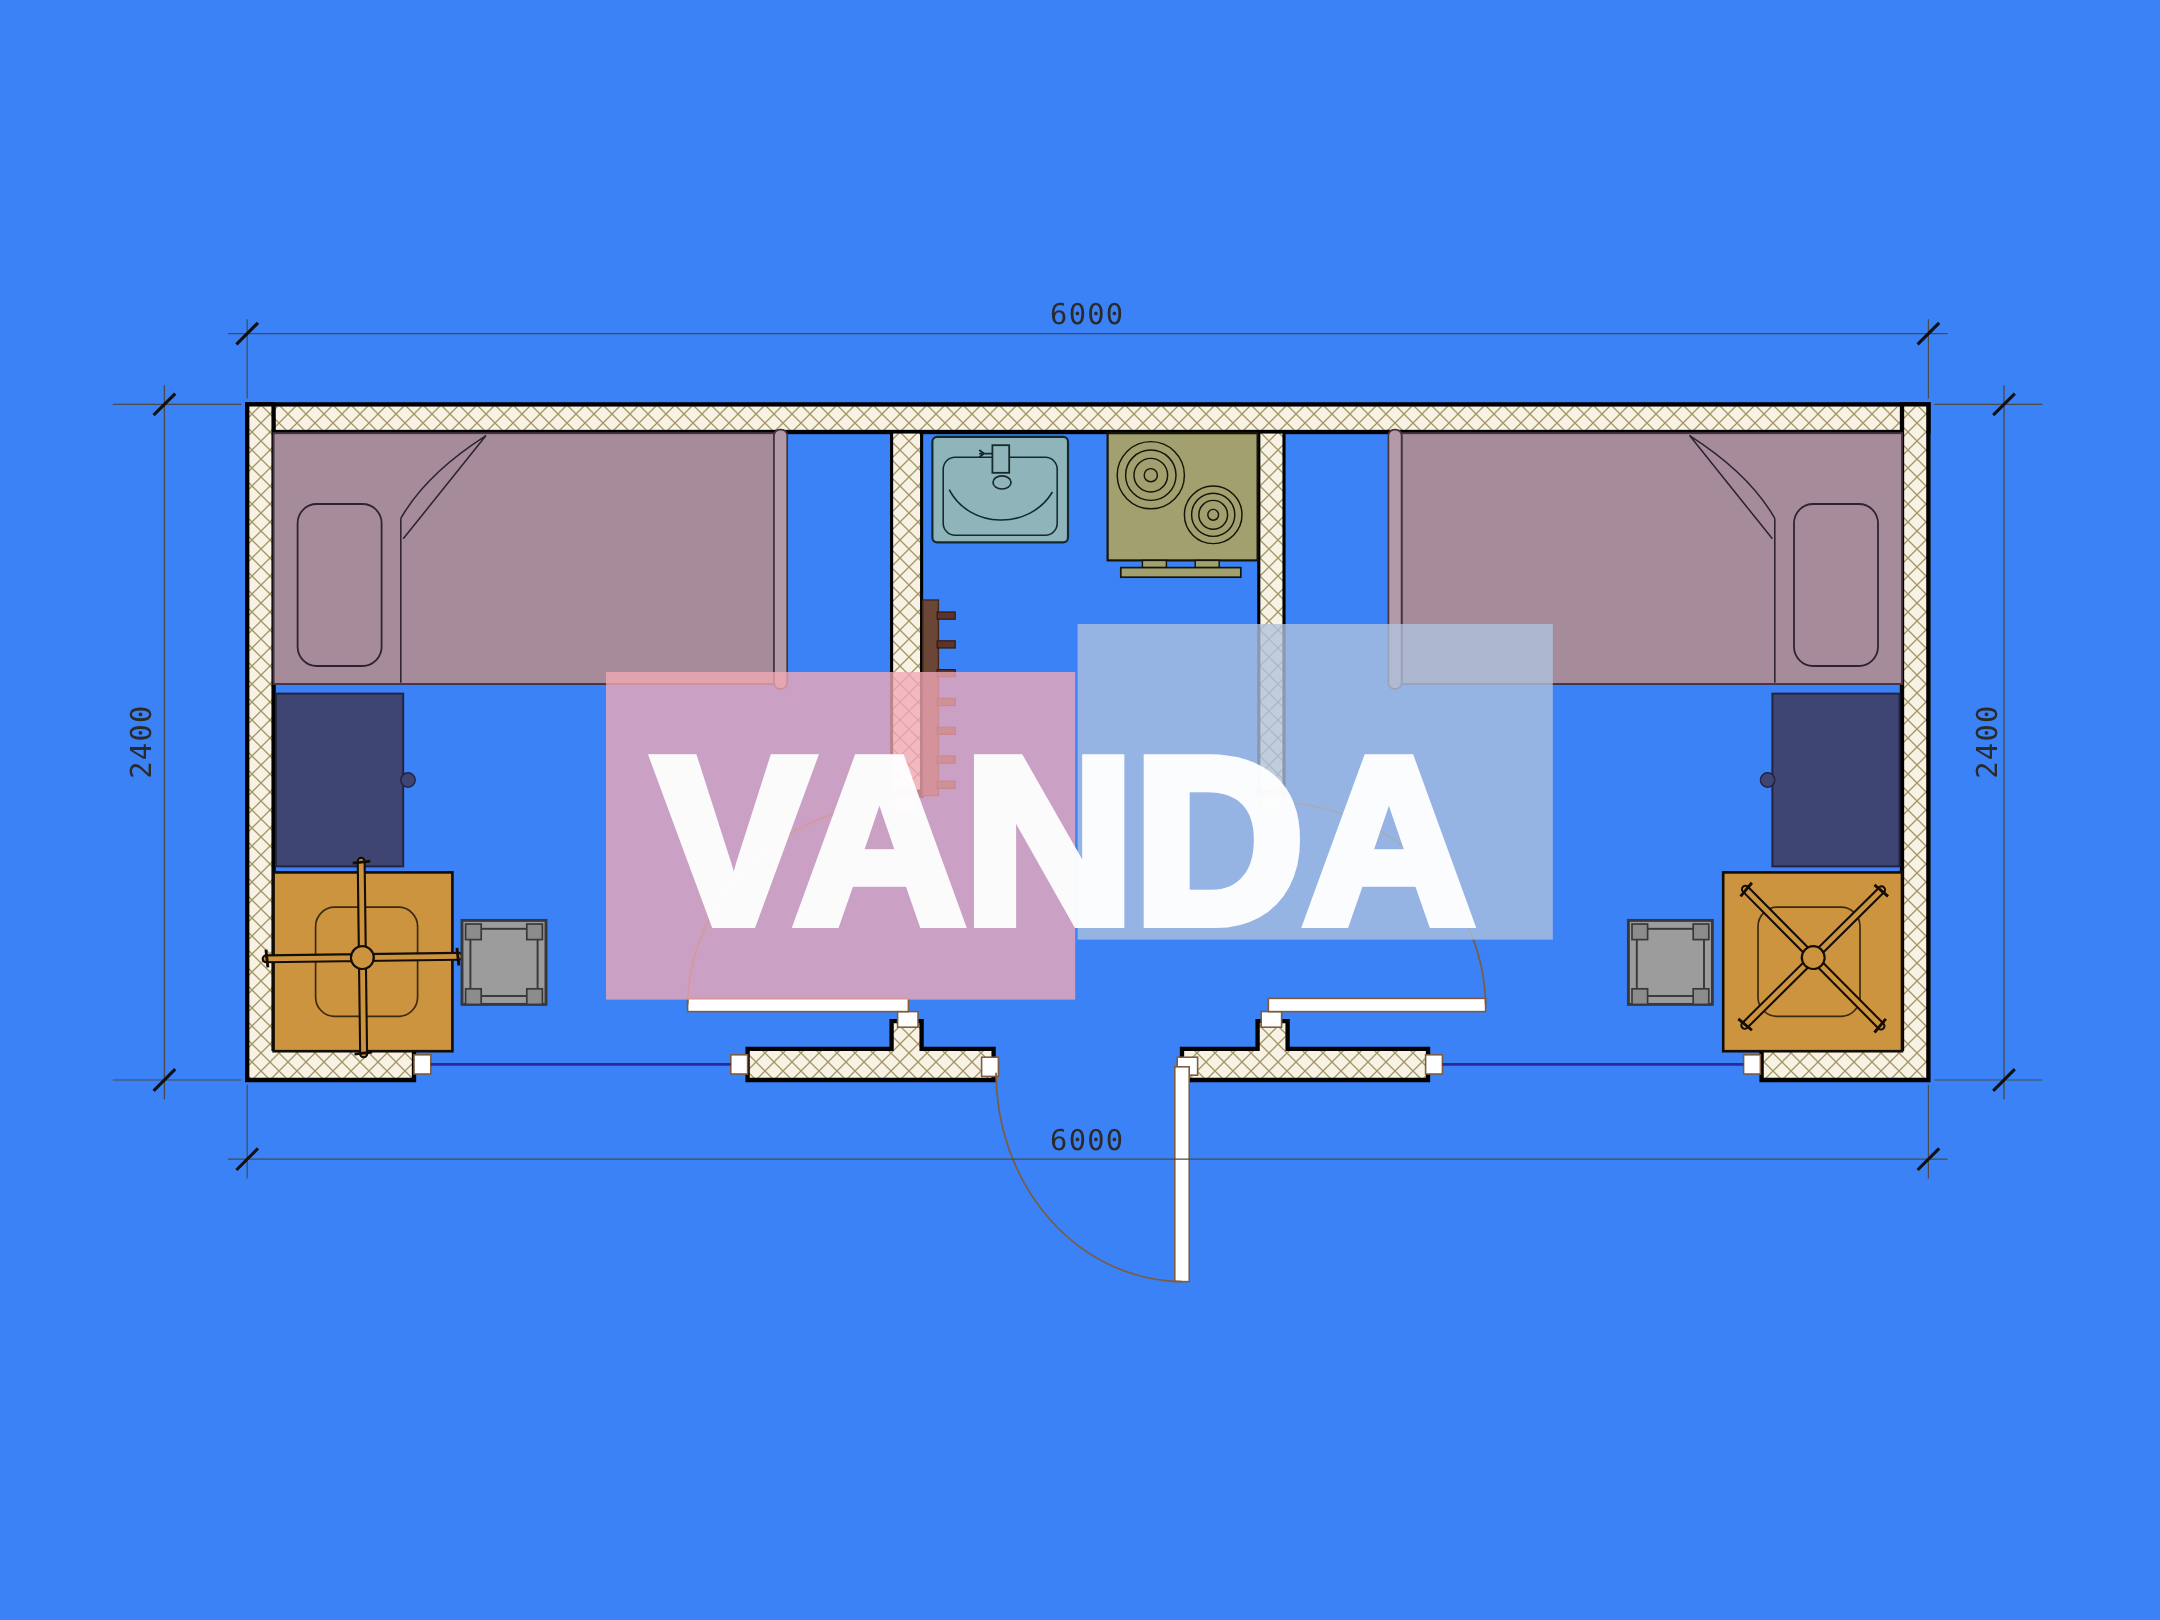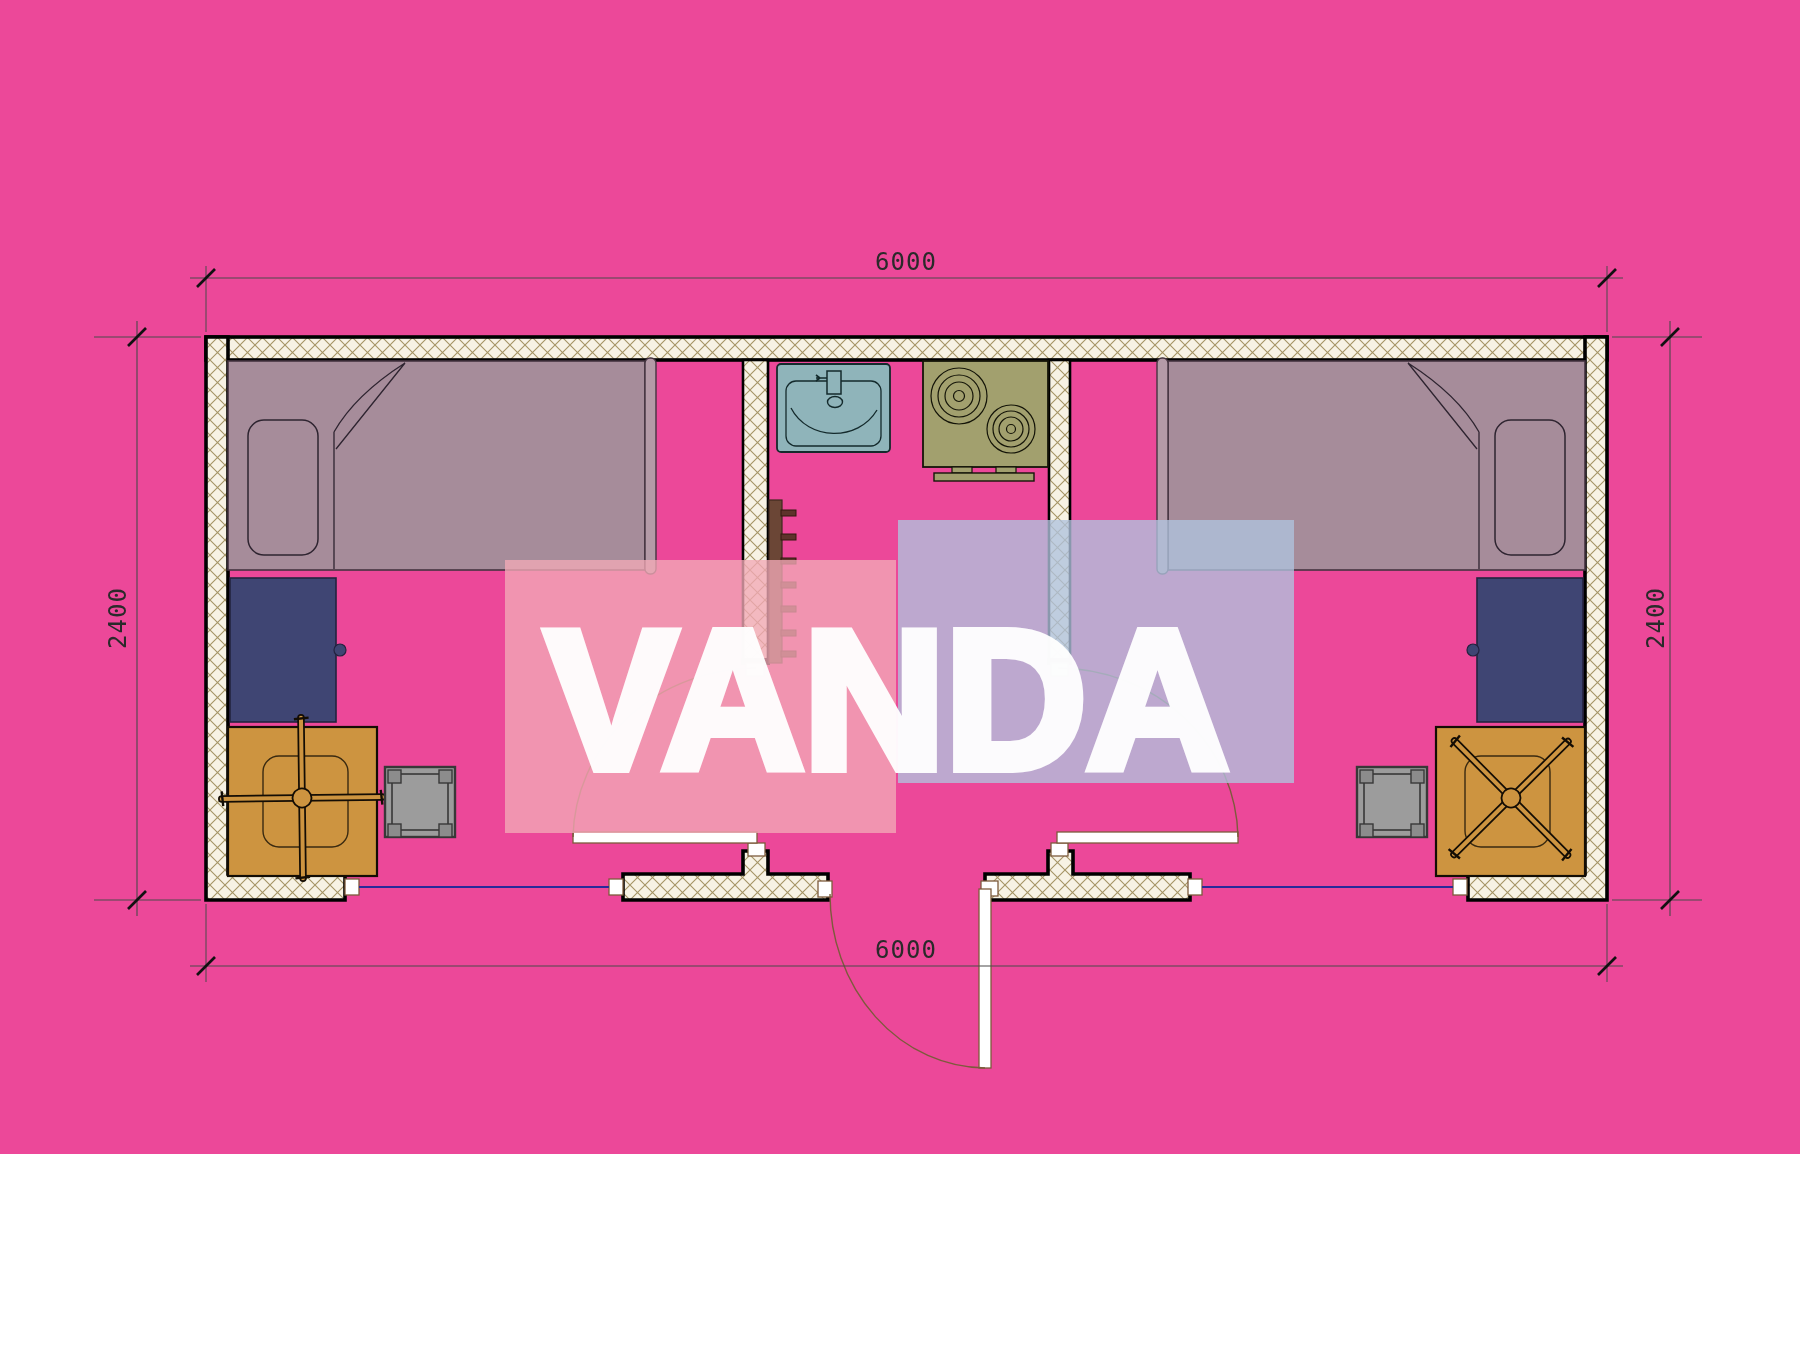--- a/index.html
+++ b/index.html
@@ -1,16 +1,16 @@
 <!DOCTYPE html>
 <html><head>
 <meta charset="utf-8">
 <style>
   html,body{margin:0;padding:0;background:#fff;}
-  .page{position:relative;width:1800px;height:1154px;background:#ec4899;overflow:hidden;
+  .page{position:relative;width:1800px;height:1350px;background:#3b82f6;overflow:hidden;
         font-family:"Liberation Sans",sans-serif;}
   svg{display:block}
   .dim-line{stroke:#4a4a4a;stroke-width:1.1;fill:none;}
   .ext-line{stroke:#4a4a4a;stroke-width:1;fill:none;}
   .tick{stroke:#111;stroke-width:2.6;fill:none;}
   .dim-text{font-family:"DejaVu Sans Mono","Liberation Mono",monospace;font-size:24px;
             fill:#2a2a2a;letter-spacing:1px;}
   .wall{stroke:#000;stroke-width:3.6;stroke-linejoin:miter;}
   .partition{stroke:#000;stroke-width:2.6;}
   .furn-line{fill:none;stroke:#2e2430;stroke-width:1.3;}

